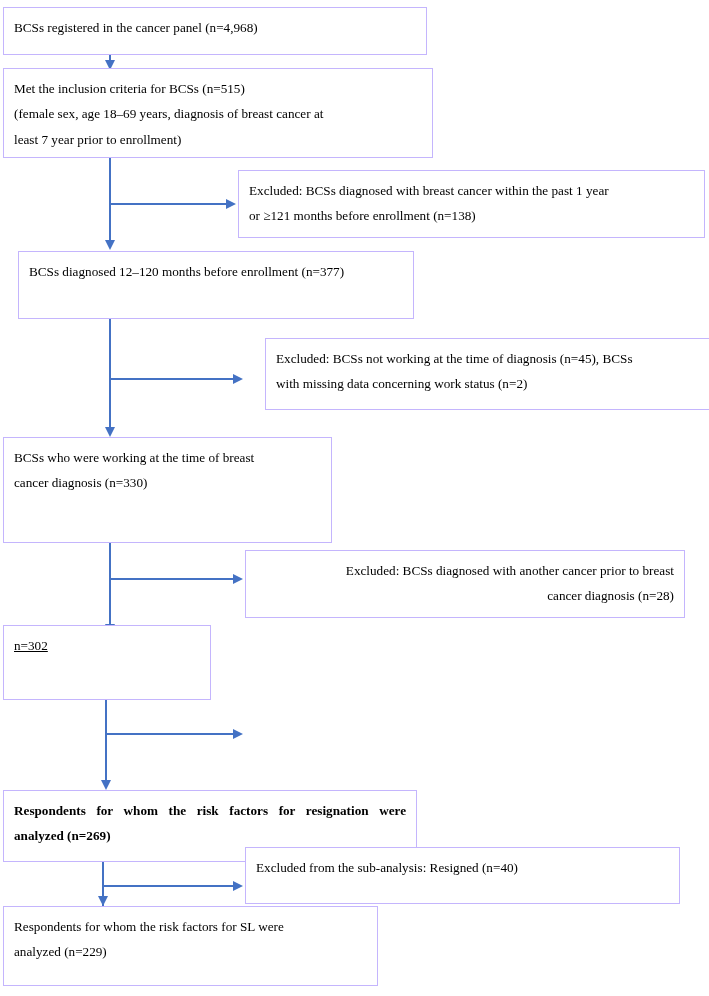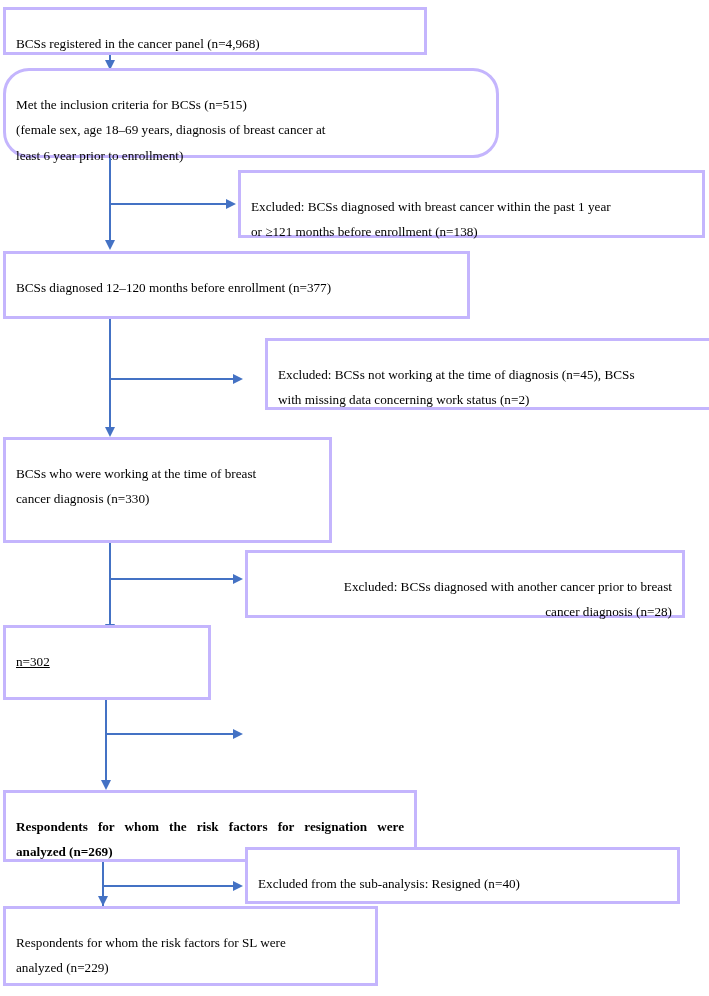--- a/index.html
+++ b/index.html
@@ -11,26 +11,26 @@
     position: relative;
     width: 709px;
     height: 996px;
     background: #ffffff;
     font-family: "Liberation Serif", "DejaVu Serif", serif;
     overflow: hidden;
   }
   .node {
     position: absolute;
     box-sizing: border-box;
-    border: 3px solid #c4b5fd;
+    border: 1px solid #c4b5fd;
     background: #ffffff;
     color: #000000;
     font-size: 13.2px;
     line-height: 1.92;
-    padding: 21px 10px 4px 10px;
+    padding: 7px 10px 4px 10px;
   }
   .node .ln {
     display: block;
     white-space: nowrap;
   }
   .node.justify .ln.j {
     display: block;
     text-align: justify;
     text-align-last: justify;
     white-space: normal;
@@ -62,37 +62,37 @@
 
 <div id="canvas">
 
   <div class="node" style="left:3px; top:7px; width:424px; height:48px;">
     <span class="ln">BCSs registered in the cancer panel (n=4,968)</span>
   </div>
 
   <div class="conn vline" style="left:109px; top:55px; width:2px; height:11px;"></div>
   <div class="arrow-down" style="left:105px; top:60px;"></div>
 
-  <div class="node" style="left:3px; top:68px; width:496px; height:90px;border-radius:26px;">
+  <div class="node" style="left:3px; top:68px; width:430px; height:90px;">
     <span class="ln">Met the inclusion criteria for BCSs (n=515)</span>
     <span class="ln">(female sex, age 18–69 years, diagnosis of breast cancer at</span>
-    <span class="ln">least 6 year prior to enrollment)</span>
+    <span class="ln">least 7 year prior to enrollment)</span>
   </div>
 
   <div class="conn vline" style="left:109px; top:158px; width:2px; height:86px;"></div>
   <div class="arrow-down" style="left:105px; top:240px;"></div>
   <div class="conn hline" style="left:109px; top:203px; width:119px; height:2px;"></div>
   <div class="arrow-right" style="left:226px; top:199px;"></div>
 
   <div class="node" style="left:238px; top:170px; width:467px; height:68px;">
     <span class="ln">Excluded: BCSs diagnosed with breast cancer within the past 1 year</span>
     <span class="ln">or ≥121 months before enrollment (n=138)</span>
   </div>
 
-  <div class="node" style="left:3px; top:251px; width:467px; height:68px;">
+  <div class="node" style="left:18px; top:251px; width:396px; height:68px;">
     <span class="ln">BCSs diagnosed 12–120 months before enrollment (n=377)</span>
   </div>
 
   <div class="conn vline" style="left:109px; top:319px; width:2px; height:112px;"></div>
   <div class="arrow-down" style="left:105px; top:427px;"></div>
   <div class="conn hline" style="left:109px; top:378px; width:126px; height:2px;"></div>
   <div class="arrow-right" style="left:233px; top:374px;"></div>
 
   <div class="node" style="left:245px; top:338px; width:461px; height:72px;margin-left:20px;">
     <span class="ln">Excluded: BCSs not working at the time of diagnosis (n=45), BCSs</span>

